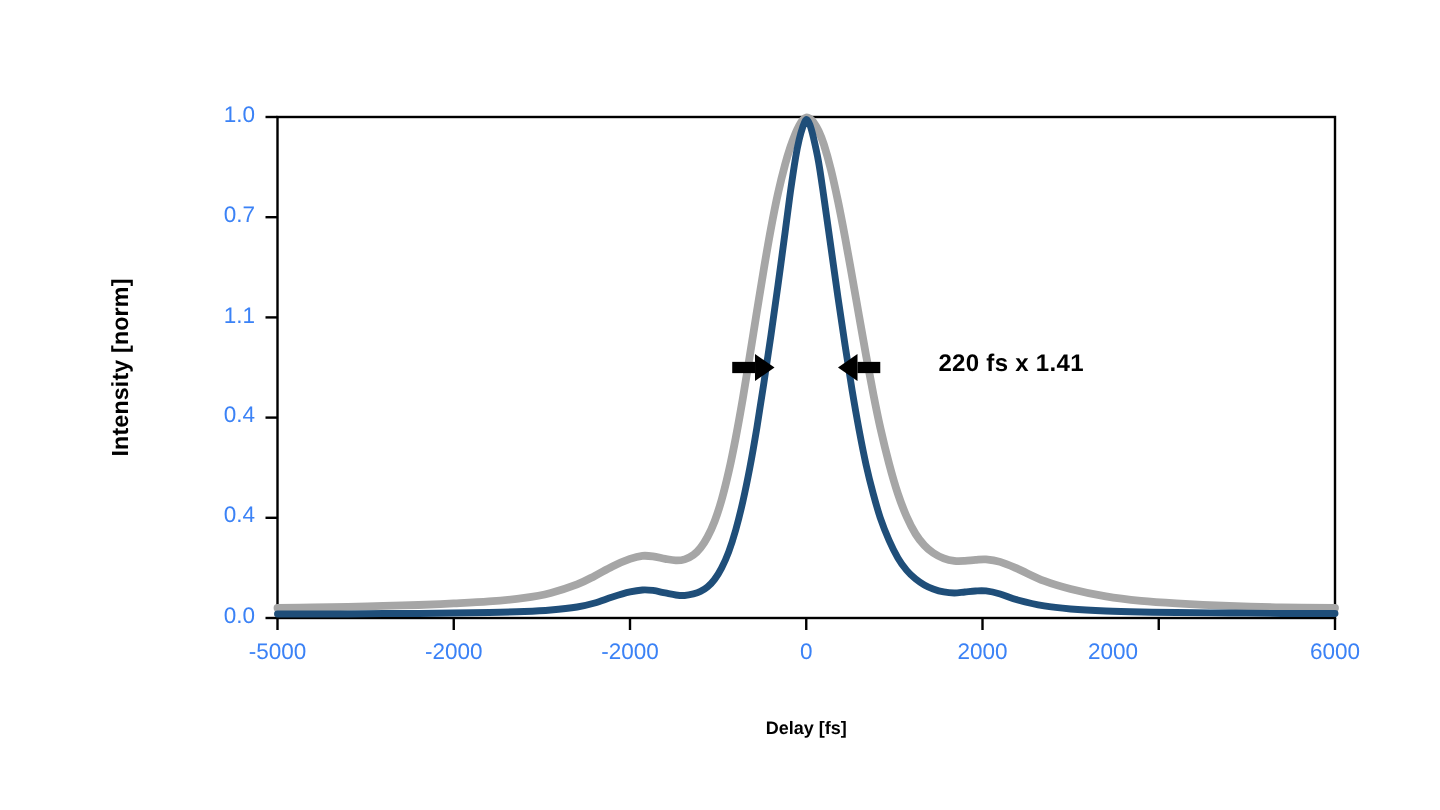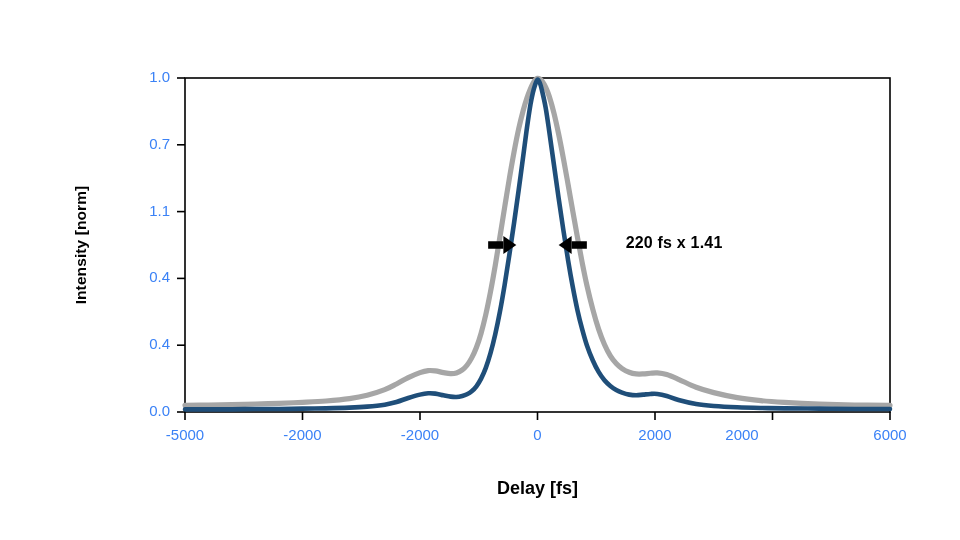--- a/index.html
+++ b/index.html
@@ -71,21 +71,21 @@
     top: 415px;
     width: 0;
     height: 0;
   }
   #xlabel {
     position: absolute;
     left: 185px;
     top: 478px;
     width: 705px;
     text-align: center;
-    font-size: 18px;
+    font-size: 12px;
     font-weight: bold;
   }
   
   .tick-label {
     position: absolute;
     font-size: 15px;
     color: #3b82f6;
     white-space: nowrap;
   }
   .ytick {

